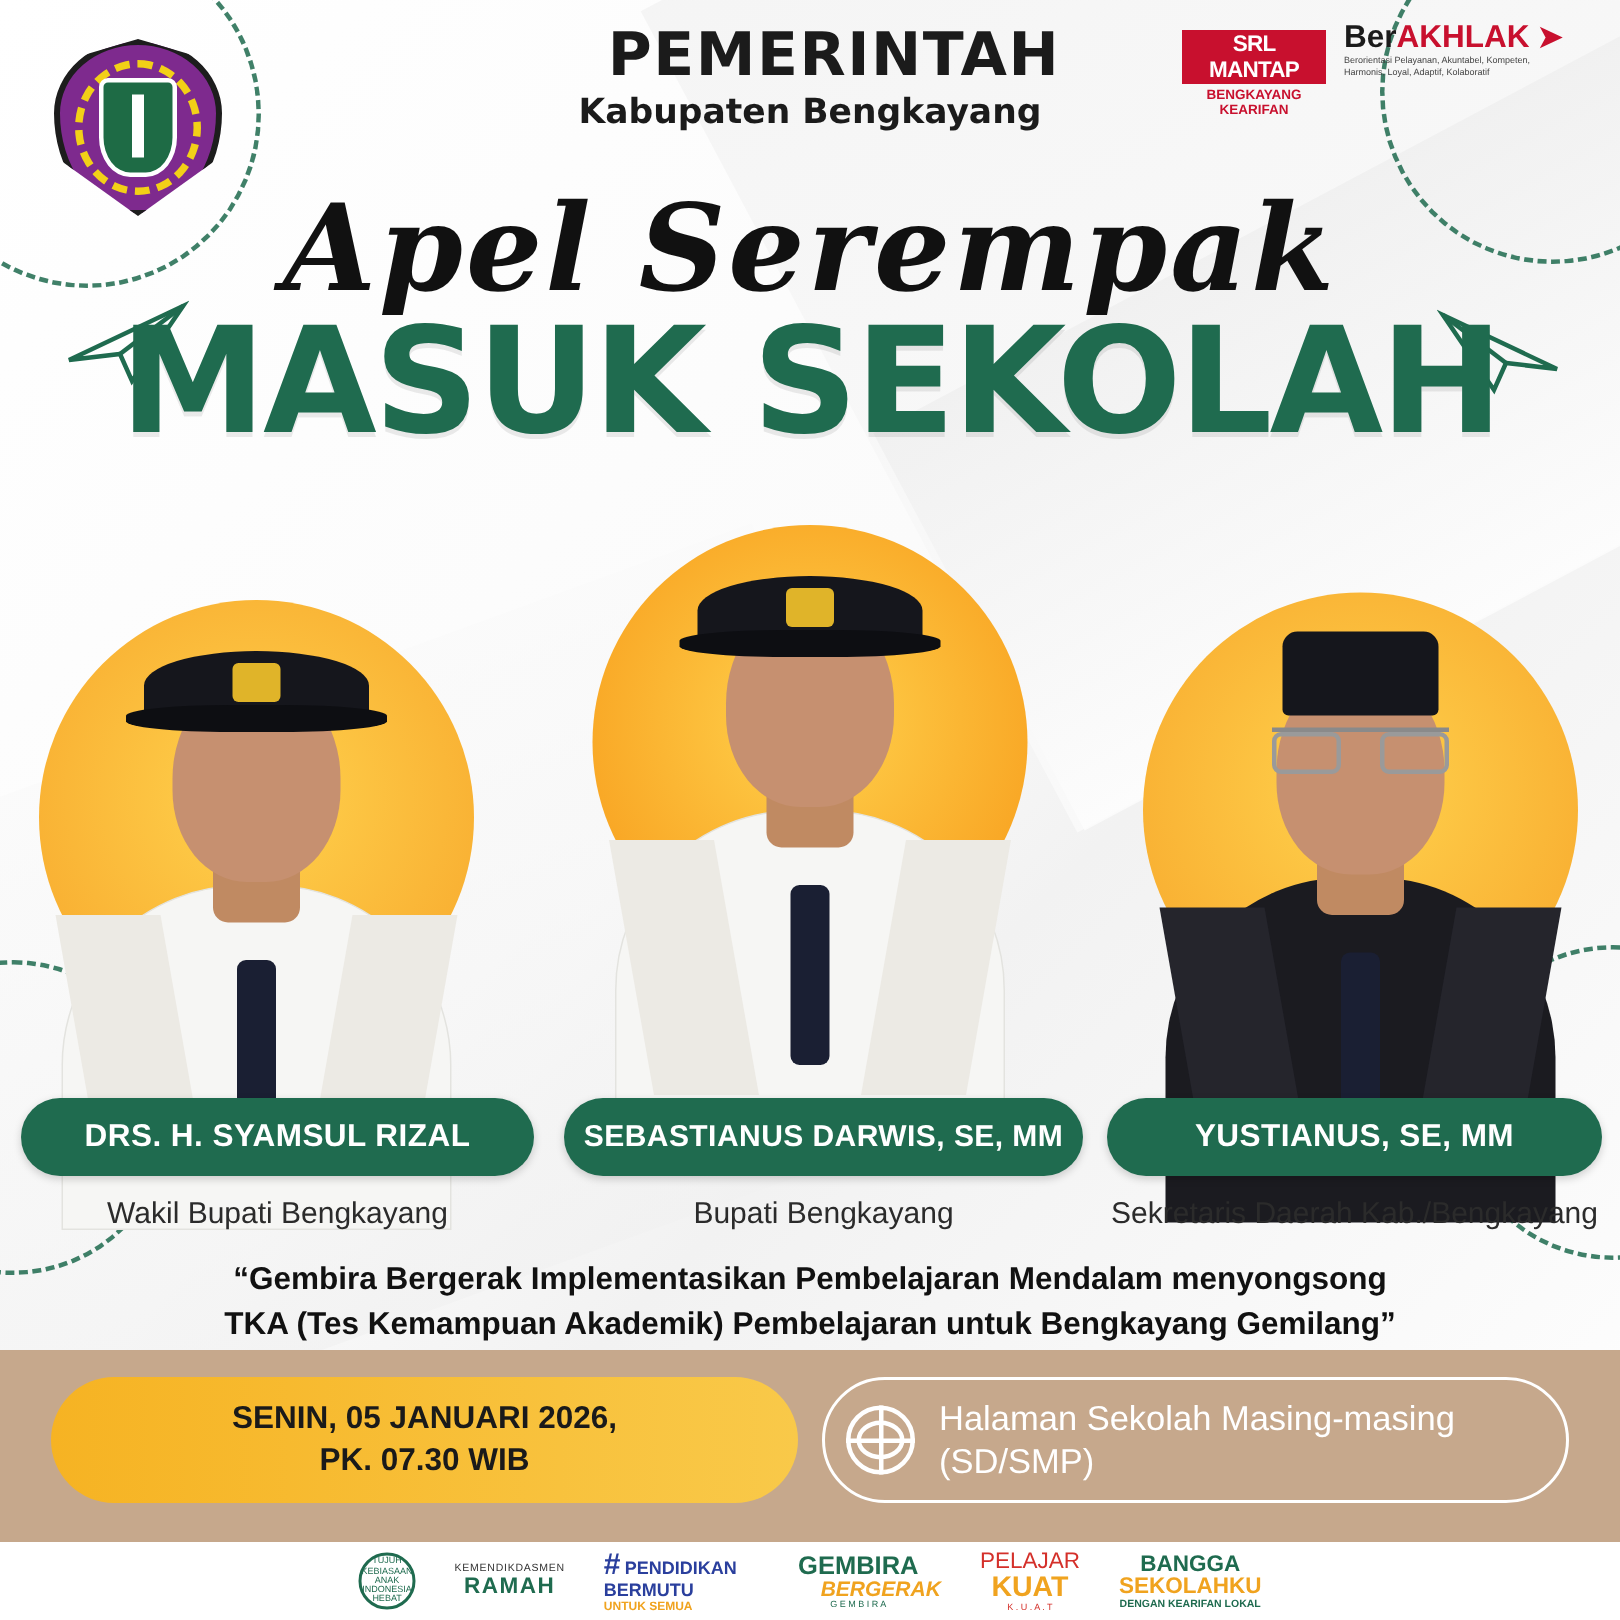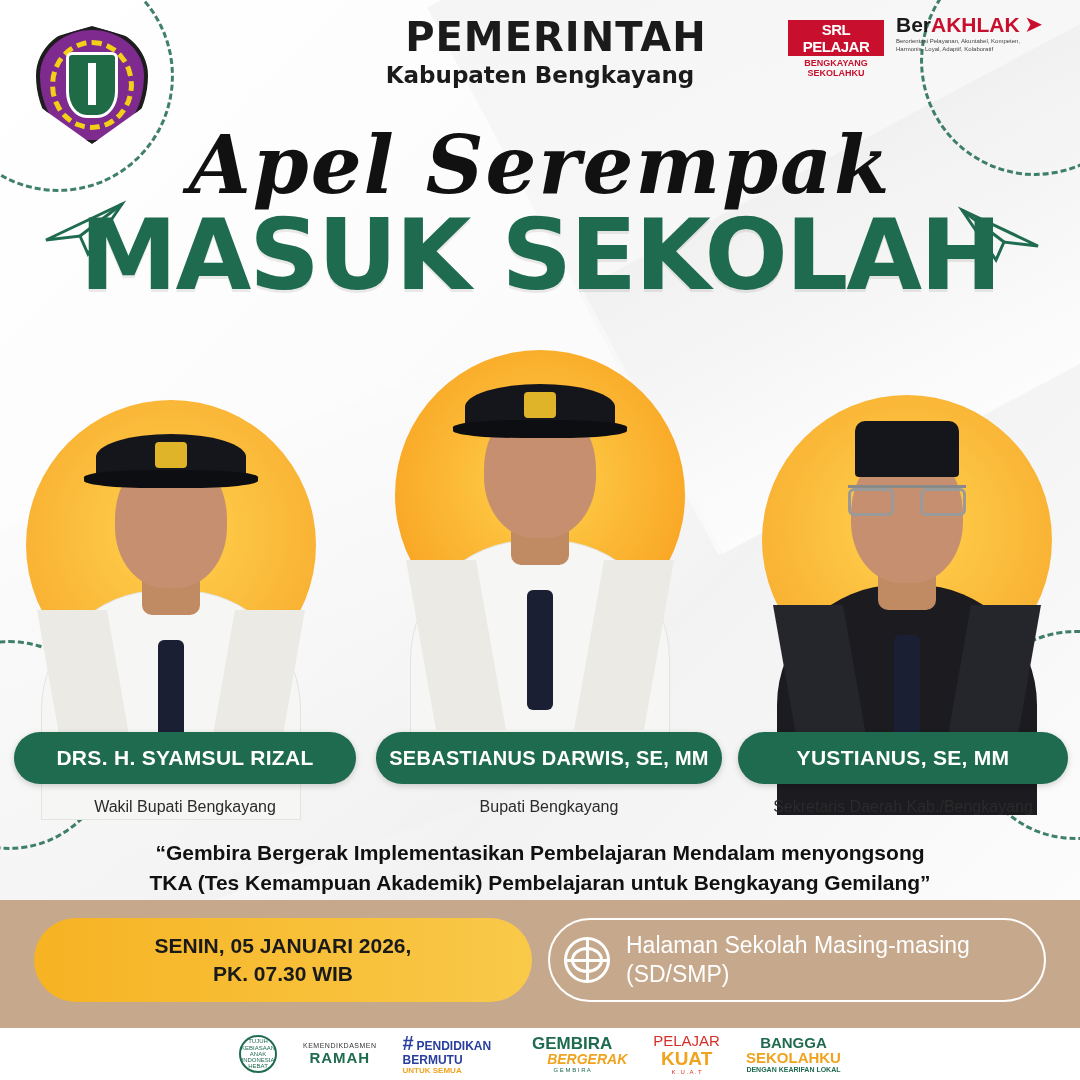--- a/index.html
+++ b/index.html
@@ -213,21 +213,21 @@
     background: #1f6b4f;
     color: #ffffff;
     display: flex; align-items: center; justify-content: center;
     font-weight: 700; font-size: 21px; letter-spacing: .3px;
     box-shadow: 0 2px 6px rgba(0,0,0,.18);
   }
   .plate.pl1 { left: 14px;  top: 732px; width: 342px; }
   .plate.pl2 { left: 376px; top: 732px; width: 346px; font-size: 20px; }
   .plate.pl3 { left: 738px; top: 732px; width: 330px; }
   .role {
-    position: absolute; text-align: center; font-size: 16px; color: #2b2b2b;
+    position: absolute; text-align: center; font-size: 20px; color: #2b2b2b;
   }
   .role.r1 { left: 14px;  top: 798px; width: 342px; }
   .role.r2 { left: 376px; top: 798px; width: 346px; }
   .role.r3 { left: 738px; top: 798px; width: 330px; }
 
   
   .quote {
     position: absolute; left: 70px; right: 70px; top: 838px;
     text-align: center; font-weight: 700; font-size: 21px; color: #111;
     line-height: 1.45;
@@ -325,22 +325,22 @@
     <div class="ring"></div>
     <div class="inner"></div>
   </div>
 
   <div class="hdr-title">
     <div class="line1">PEMERINTAH</div>
     <div class="line2">Kabupaten Bengkayang</div>
   </div>
 
   <div class="badge-srl">
-    <div class="b1">SRL PELAJAR</div>
-    <div class="b2">BENGKAYANG SEKOLAHKU</div>
+    <div class="b1">SRL MANTAP</div>
+    <div class="b2">BENGKAYANG KEARIFAN</div>
   </div>
 
   <div class="badge-akhlak">
     <div class="chev">➤</div>
     <div class="ba1"><span>Ber</span><span class="red">AKHLAK</span></div>
     <div class="ba2">Berorientasi Pelayanan, Akuntabel, Kompeten, Harmonis, Loyal, Adaptif, Kolaboratif</div>
   </div>
 
   <div class="script-title">Apel Serempak</div>
   <div class="main-title">MASUK SEKOLAH</div>

